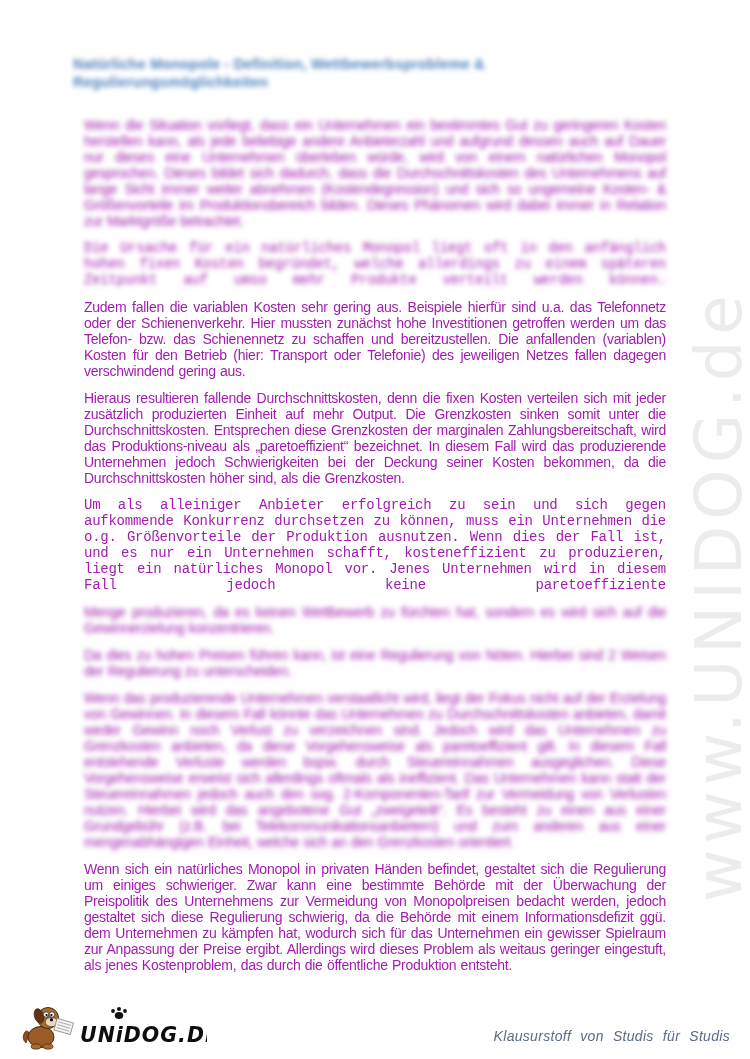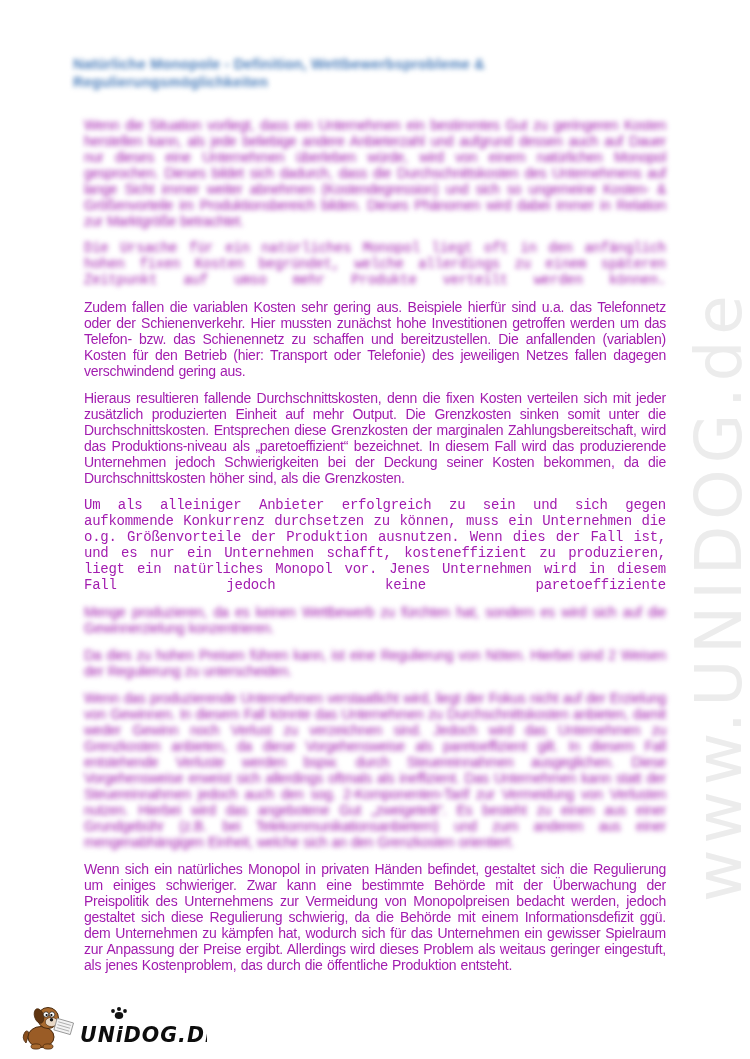--- a/index.html
+++ b/index.html
@@ -120,15 +120,16 @@
           <ellipse cx="97" cy="12.5" rx="4.2" ry="3.4"></ellipse>
           <circle cx="91" cy="8" r="1.9"></circle>
           <circle cx="97" cy="6" r="2"></circle>
           <circle cx="103" cy="8" r="1.9"></circle>
         </g>
 
         <text x="58" y="39" font-family="DejaVu Sans, sans-serif" font-size="20.5" font-weight="bold" font-style="italic" letter-spacing="1" fill="#0d0d0d">UNiDOG.DE</text>
       </svg>
     </div>
 
+    <div class="tagline">Klausurstoff  von  Studis  für  Studis</div>
 
   </div>
 </div>
 
 </body></html>

